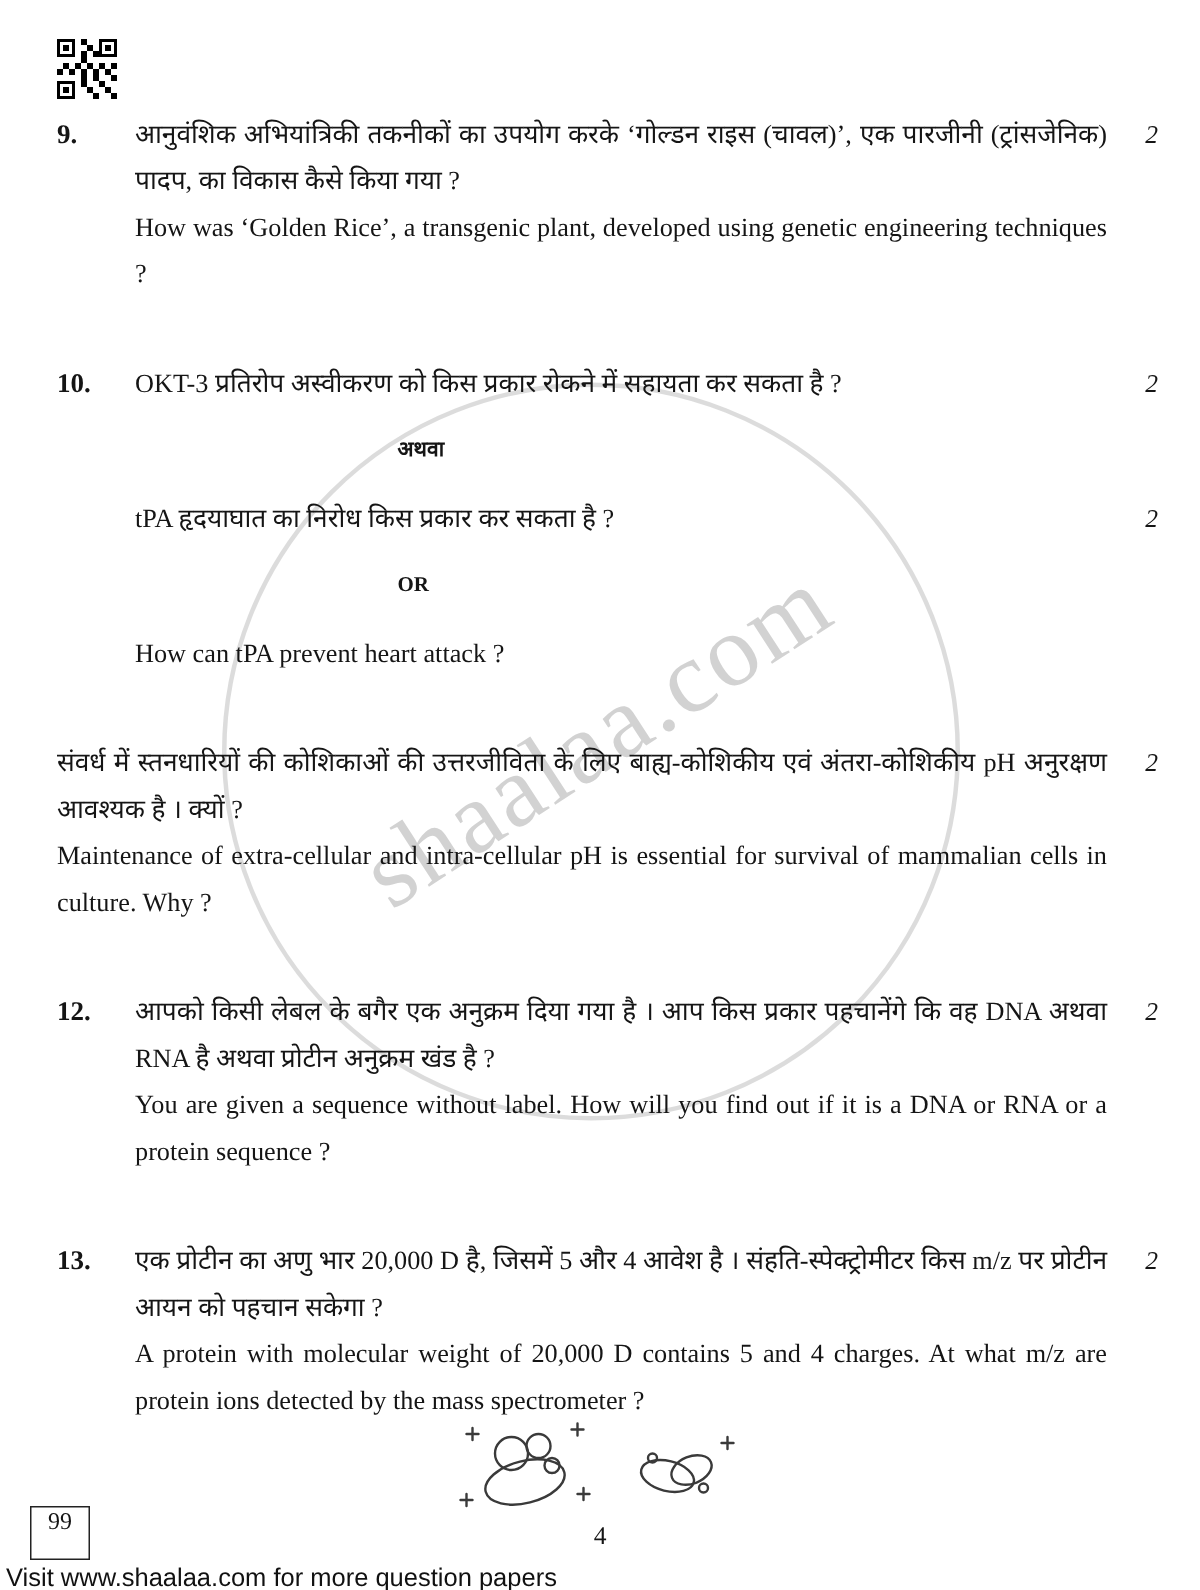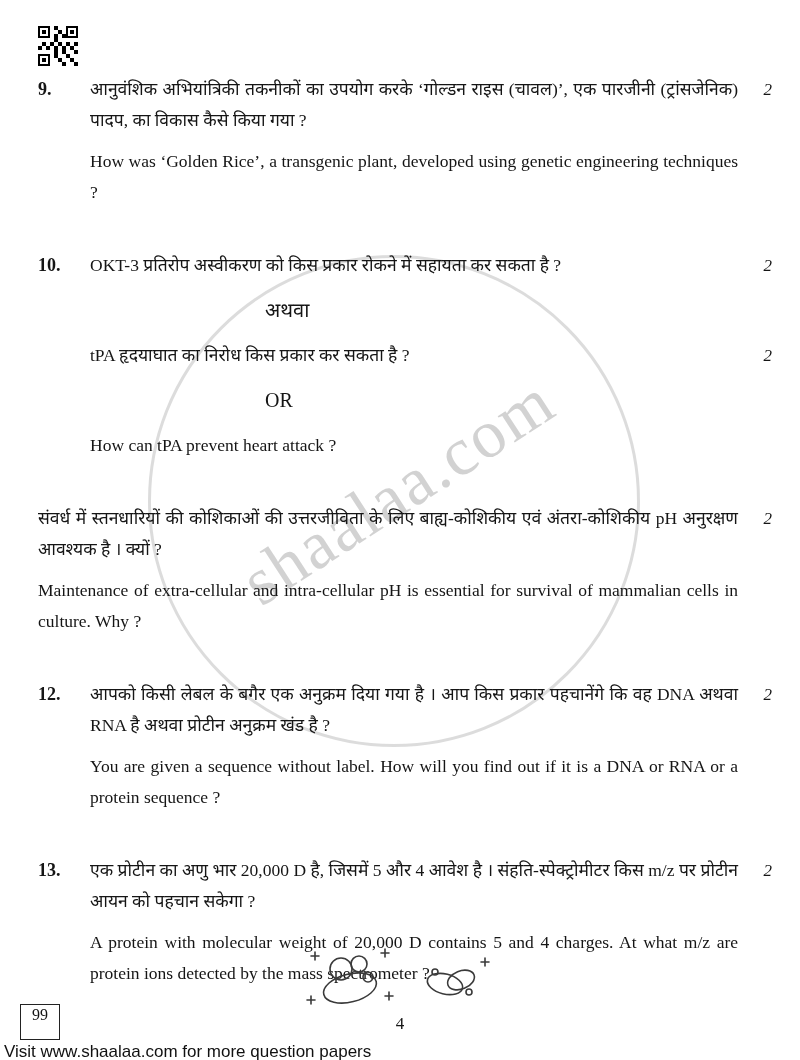--- a/index.html
+++ b/index.html
@@ -63,26 +63,26 @@
     flex: none;
     text-align: right;
     font-style: italic;
     font-size: 17px;
     line-height: 31px;
   }
   .english {
     font-size: 17.5px;
     line-height: 31px;
     text-align: justify;
-    margin-top: 10px;
+    margin-top: 0;
     padding-right: 34px;
   }
   .orline {
-    font-weight: 400;
-    font-size: 20px;
+    font-weight: 700;
+    font-size: 14px;
     line-height: 31px;
     padding-left: 175px;
     margin: 14px 0;
   }
   
   .doodles { position: absolute; left: 295px; bottom: 44px; z-index: 2; }
   .code-box {
     position: absolute;
     left: 20px; bottom: 20px;
     border: 1.6px solid #222;

